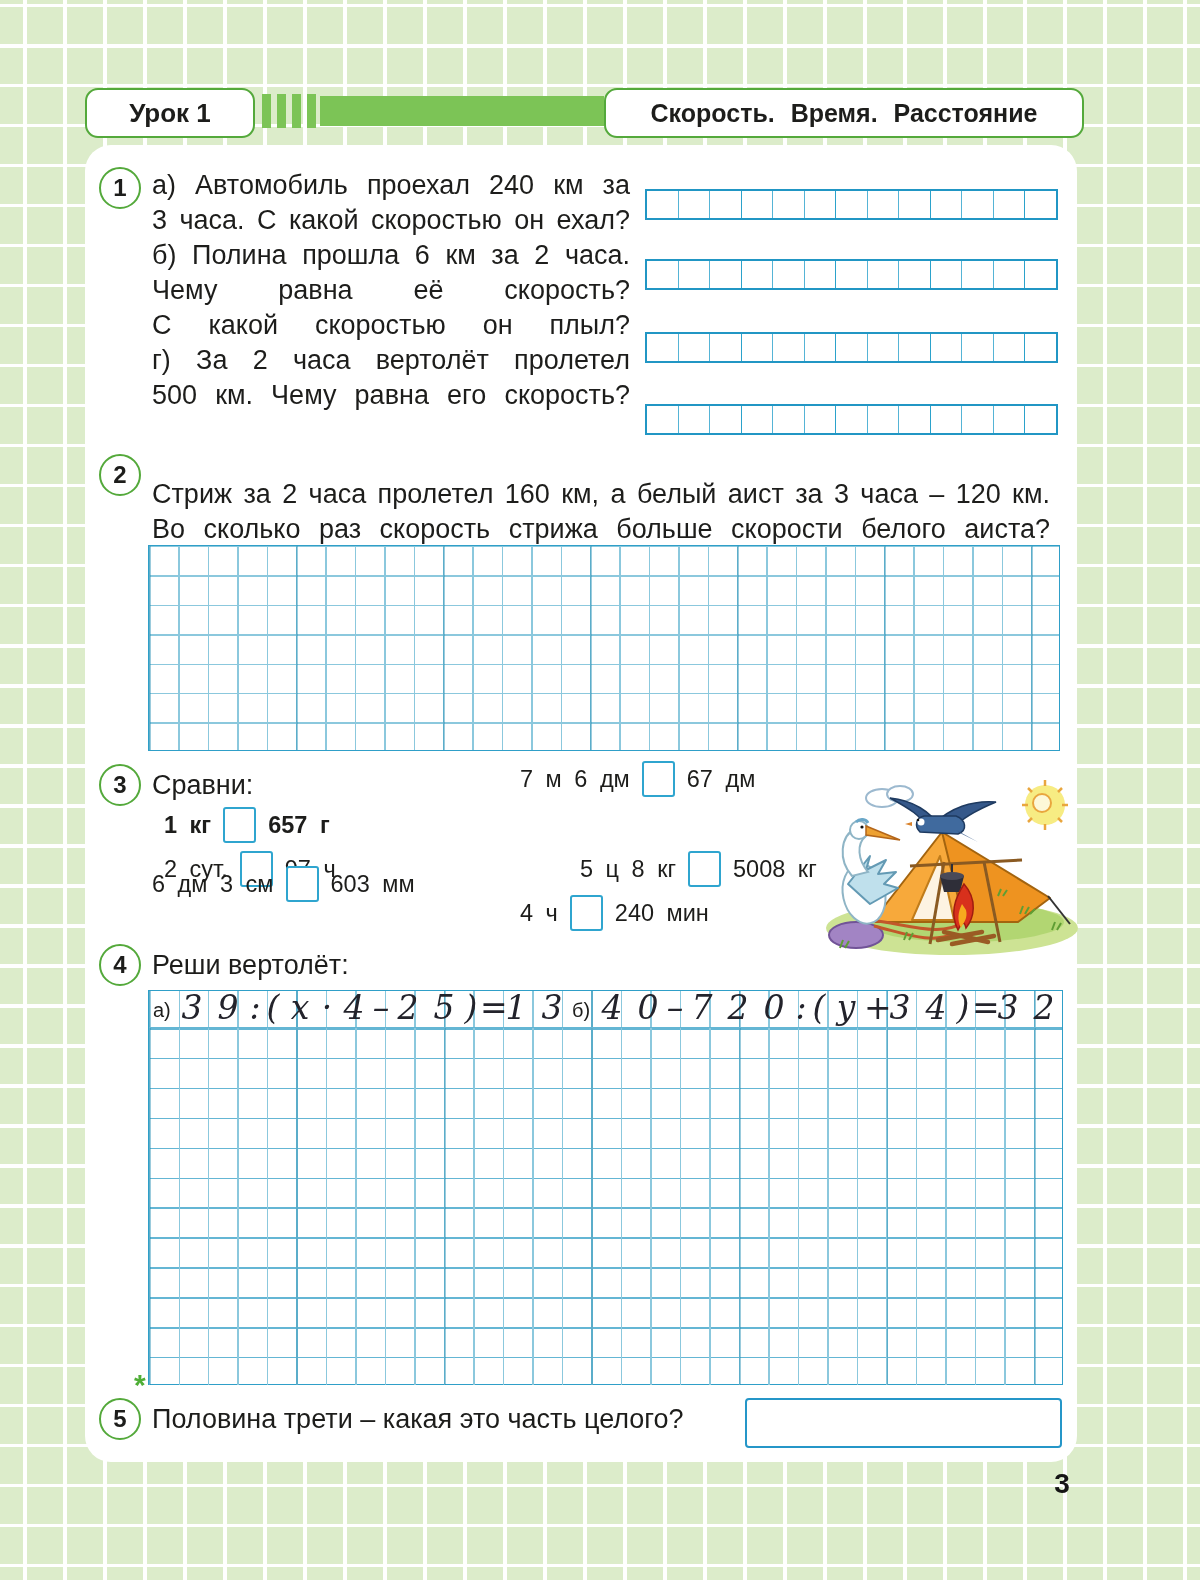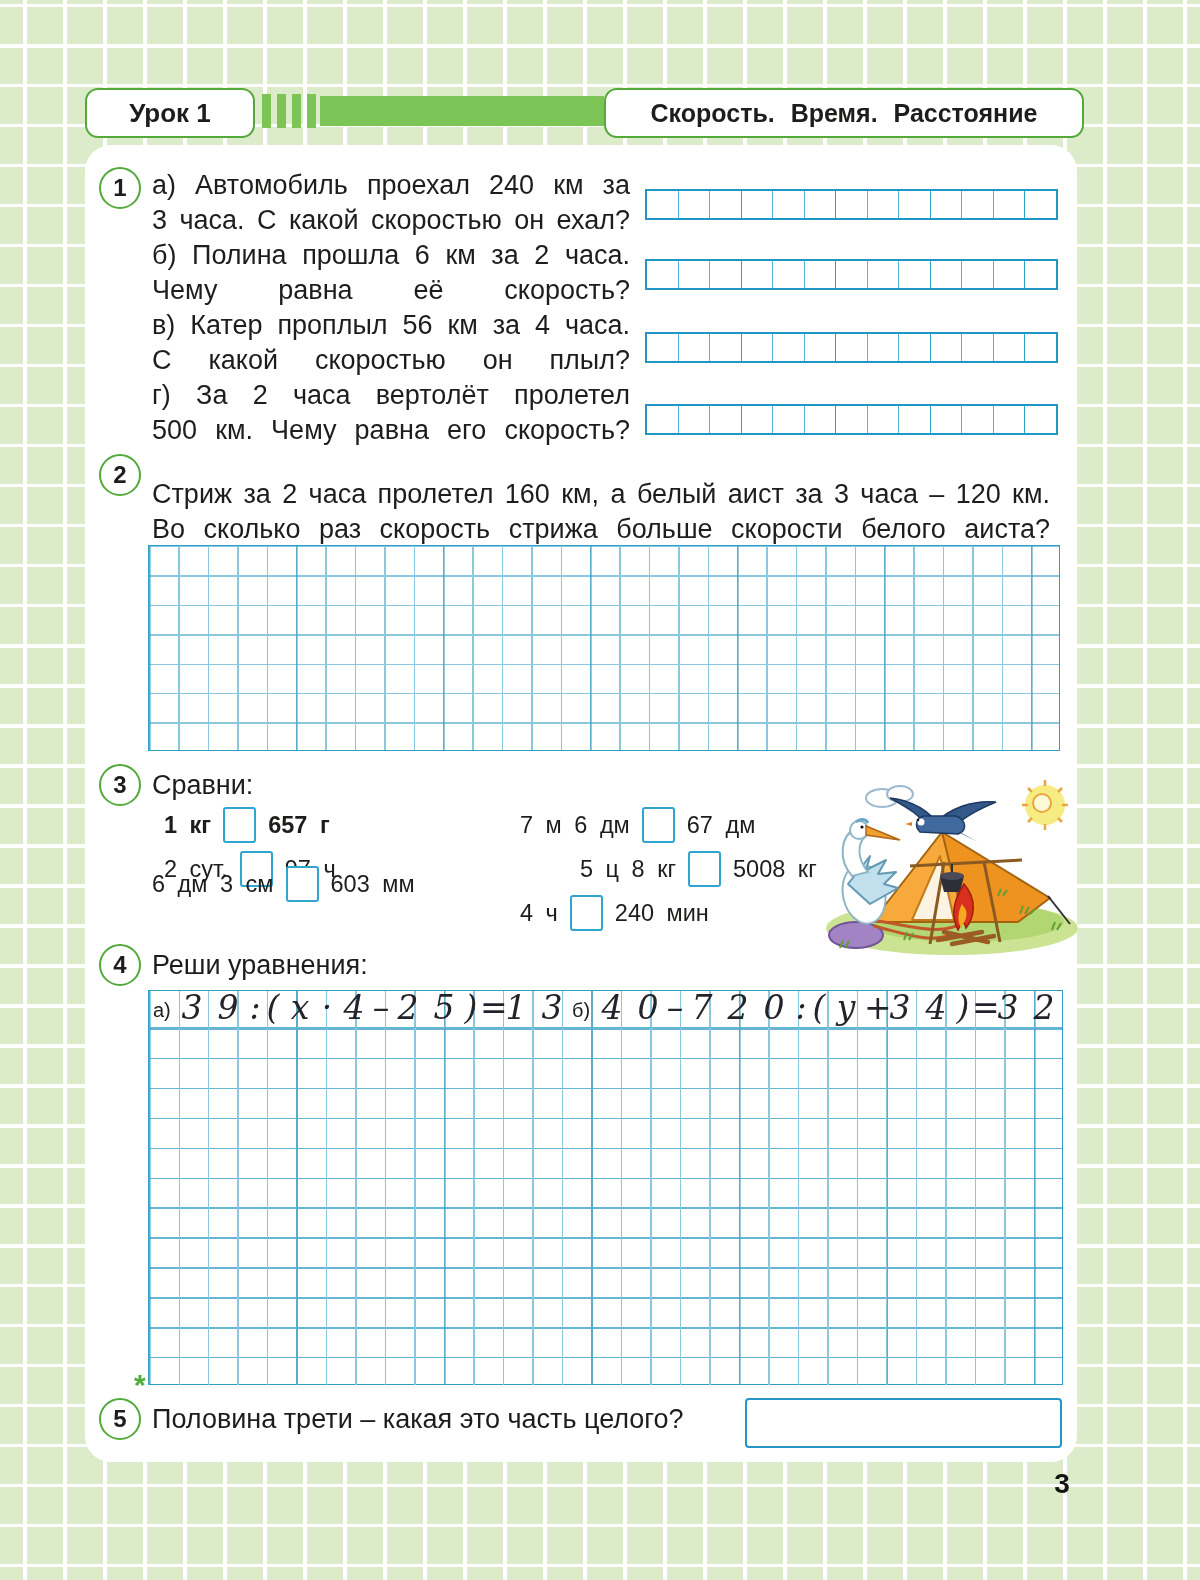--- a/index.html
+++ b/index.html
@@ -102,21 +102,20 @@
 <div class="abs panel"></div>
 
 <div class="abs tnum" style="left:99px;top:167px;">
   <span>1</span>
 </div>
 <div class="abs ttext" style="left:152px;top:168px;width:478px;">
   <div class="tline">а) Автомобиль проехал 240 км за</div>
   <div class="tline">3 часа. С какой скоростью он ехал?</div>
   <div class="tline">б) Полина прошла 6 км за 2 часа.</div>
   <div class="tline tlast">Чему равна её скорость?</div>
-  <div class="tline">в) Катер проплыл 56 км за 4 часа.</div>
   <div class="tline tlast">С какой скоростью он плыл?</div>
   <div class="tline">г) За 2 часа вертолёт пролетел</div>
   <div class="tline">500 км. Чему равна его скорость?</div>
 </div>
 <div class="abs strip" style="top:189px;">
     <div class="scell"></div>
     <div class="scell"></div>
     <div class="scell"></div>
     <div class="scell"></div>
     <div class="scell"></div>
@@ -198,21 +197,21 @@
 <div class="abs cmprow" style="left:164px;top:850px;">
   <span>2 сут.</span>
   <span class="cmpbox"></span>
   <span>97 ч</span>
 </div>
 <div class="abs cmprow" style="left:152px;top:865px;">
   <span>6 дм 3 см</span>
   <span class="cmpbox"></span>
   <span>603 мм</span>
 </div>
-<div class="abs cmprow" style="left:520px;top:806px;">
+<div class="abs cmprow" style="left:520px;top:760px;">
   <span>7 м 6 дм</span>
   <span class="cmpbox"></span>
   <span>67 дм</span>
 </div>
 <div class="abs cmprow" style="left:532px;top:850px;margin-left:48px;">
   <span>5 ц 8 кг</span>
   <span class="cmpbox"></span>
   <span>5008 кг</span>
 </div>
 <div class="abs cmprow" style="left:520px;top:894px;">
@@ -290,21 +289,21 @@
     <path d="M240,158 l3,-8 m2,8 l4,-7"></path>
     <path d="M92,168 l3,-8 m2,8 l4,-7"></path>
     <path d="M28,176 l3,-8 m2,8 l4,-7"></path>
     <path d="M186,124 l3,-7 m2,7 l4,-6"></path>
   </g>
 </svg>
 
 <div class="abs tnum" style="left:99px;top:944px;">
   <span>4</span>
 </div>
-<div class="abs ttext" style="left:152px;top:948px;">Реши уравнения:</div>
+<div class="abs ttext" style="left:152px;top:948px;">Реши вертолёт:</div>
 <div class="abs grid" style="left:148px;top:990px;width:915px;height:395px;">
   <div class="gfill-cols" style="top:0;height:36px;"></div>
   <div class="gfill-rows" style="top:36px;height:357px;border-top:1.5px solid #64b6d4;"></div>
 </div>
 <div class="abs eqrow">
   <span class="eq-label" style="left:5px;">а)</span>
   <div class="hw" style="left:26px;">
       <span class="hw-w">3</span>
       <span class="hw-w">9</span>
       <span class="hw-n">:</span>

